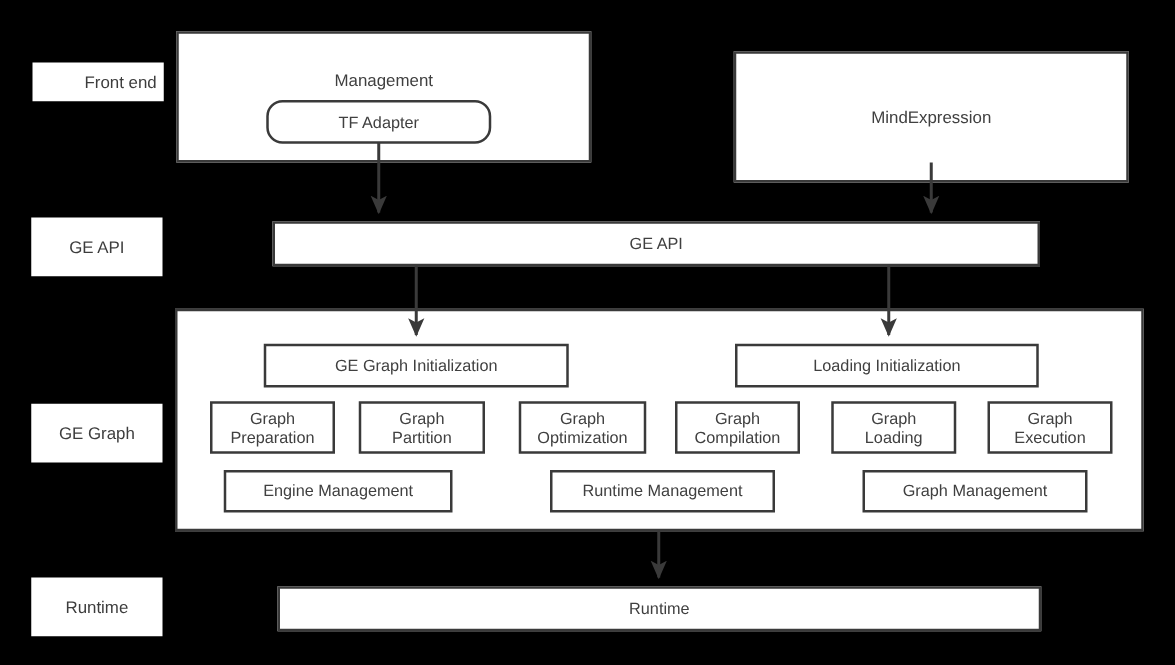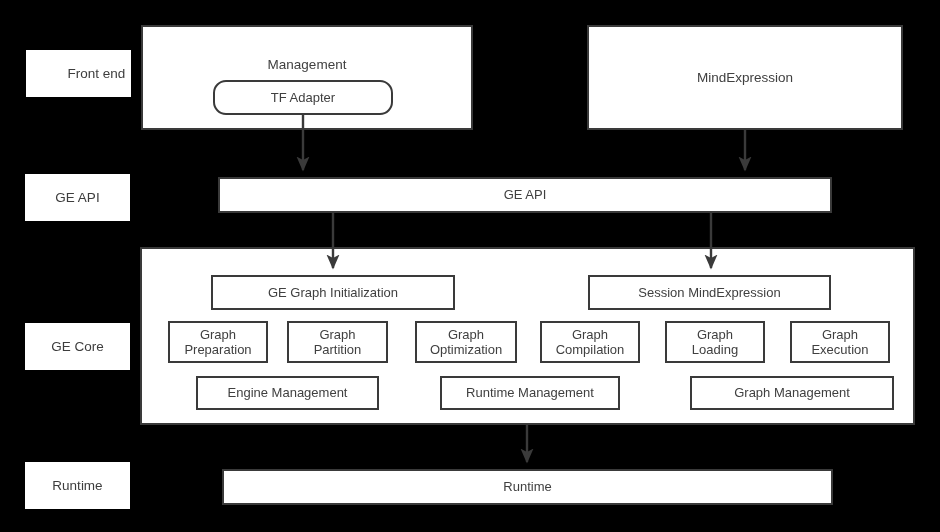--- a/index.html
+++ b/index.html
@@ -44,20 +44,21 @@
     align-items: flex-start;
     justify-content: center;
     font-size: 13.5px;
   }
   .panel > .panel-title {
     margin-top: 30px;
   }
   .panel-plain {
     border: 2px solid #3a3a3a;
     font-size: 13.5px;
+    margin-top: 16px;
   }
   .gecore-panel {
     position: absolute;
     box-sizing: border-box;
     background: #ffffff;
     border: 2px solid #3a3a3a;
   }
   
   .conn {
     position: absolute;
@@ -65,67 +66,67 @@
   .conn svg {
     display: block;
     overflow: visible;
   }
 </style>
 </head>
 <body>
 
 <div id="canvas">
 
-  <div class="box lane-label" style="left:26px; top:50px; width:105px; height:47px;padding-left:36px;">Front end</div>
+  <div class="box lane-label" style="left:26px; top:50px; width:105px; height:31px;padding-left:36px;">Front end</div>
 
   <div class="box lane-label" style="left:25px; top:174px; width:105px; height:47px;">GE API</div>
 
-  <div class="box lane-label" style="left:25px; top:323px; width:105px; height:47px;">GE Core</div>
+  <div class="box lane-label" style="left:25px; top:323px; width:105px; height:47px;">GE Graph</div>
 
   <div class="box lane-label" style="left:25px; top:462px; width:105px; height:47px;">Runtime</div>
 
   <div class="box panel" style="left:141px; top:25px; width:332px; height:105px;">
     <div class="panel-title">Management</div>
   </div>
 
   <div class="box node" style="left:213px; top:80px; width:180px; height:35px;border-radius:13px;">TF Adapter</div>
 
   <div class="box panel-plain" style="left:587px; top:25px; width:316px; height:105px;">MindExpression</div>
 
   <div class="box node" style="left:218px; top:177px; width:614px; height:36px;">GE API</div>
 
   <div class="gecore-panel" style="left:140px; top:247px; width:775px; height:178px;"></div>
 
   <div class="box node" style="left:211px; top:275px; width:244px; height:35px;">GE Graph Initialization</div>
 
-  <div class="box node" style="left:588px; top:275px; width:243px; height:35px;">Session MindExpression</div>
+  <div class="box node" style="left:588px; top:275px; width:243px; height:35px;">Loading Initialization</div>
 
   <div class="box node" style="left:168px; top:321px; width:100px; height:42px;">Graph
 Preparation</div>
 
   <div class="box node" style="left:287px; top:321px; width:101px; height:42px;">Graph
 Partition</div>
 
   <div class="box node" style="left:415px; top:321px; width:102px; height:42px;">Graph
 Optimization</div>
 
   <div class="box node" style="left:540px; top:321px; width:100px; height:42px;">Graph
 Compilation</div>
 
   <div class="box node" style="left:665px; top:321px; width:100px; height:42px;">Graph
 Loading</div>
 
   <div class="box node" style="left:790px; top:321px; width:100px; height:42px;">Graph
 Execution</div>
 
-  <div class="box node" style="left:196px; top:376px; width:183px; height:34px;">Engine Management</div>
+  <div class="box node" style="left:179px; top:376px; width:183px; height:34px;">Engine Management</div>
 
   <div class="box node" style="left:440px; top:376px; width:180px; height:34px;">Runtime Management</div>
 
-  <div class="box node" style="left:690px; top:376px; width:204px; height:34px;">Graph Management</div>
+  <div class="box node" style="left:690px; top:376px; width:180px; height:34px;">Graph Management</div>
 
   <div class="box node" style="left:222px; top:469px; width:611px; height:36px;">Runtime</div>
 
   <div class="conn" style="left:0; top:0; width:940px; height:532px;">
     <svg width="940" height="532" viewBox="0 0 940 532">
       <defs>
         <marker id="arrowhead" markerWidth="7" markerHeight="7" refX="5.6" refY="3.1" orient="auto" markerUnits="strokeWidth">
           <path d="M0,0.4 L6.2,3.1 L0,5.8 L1.4,3.1 Z" fill="#3a3a3a"></path>
         </marker>
       </defs>

